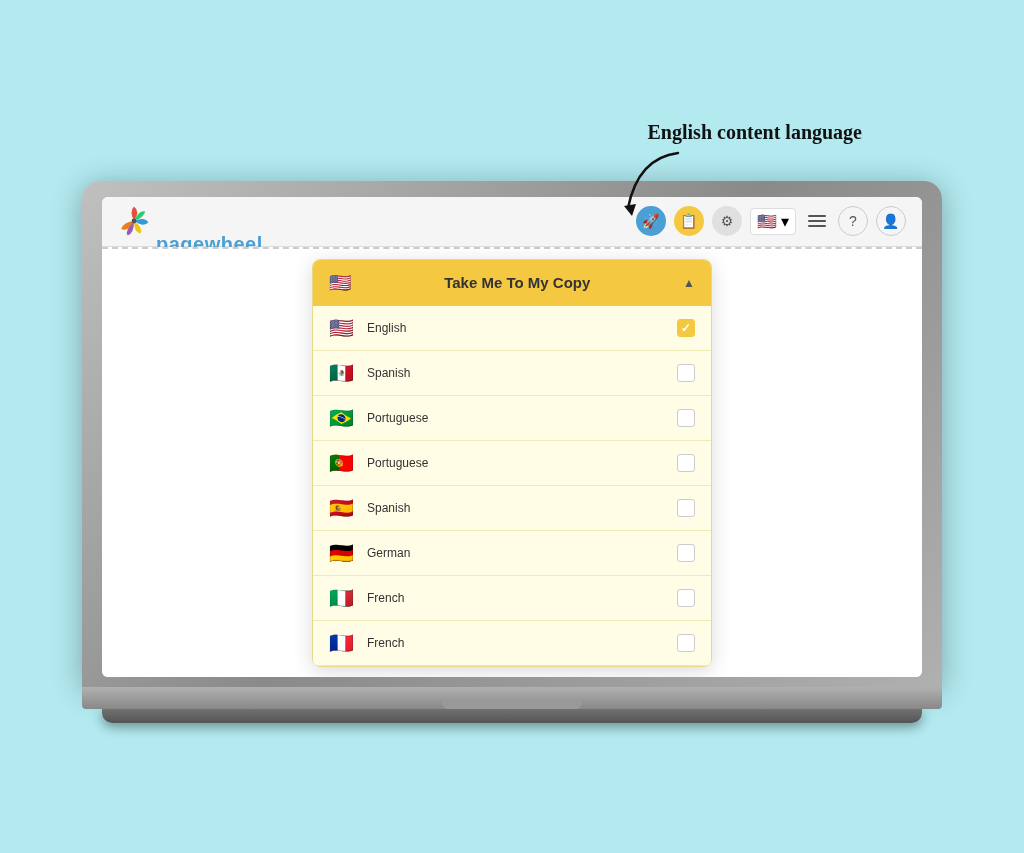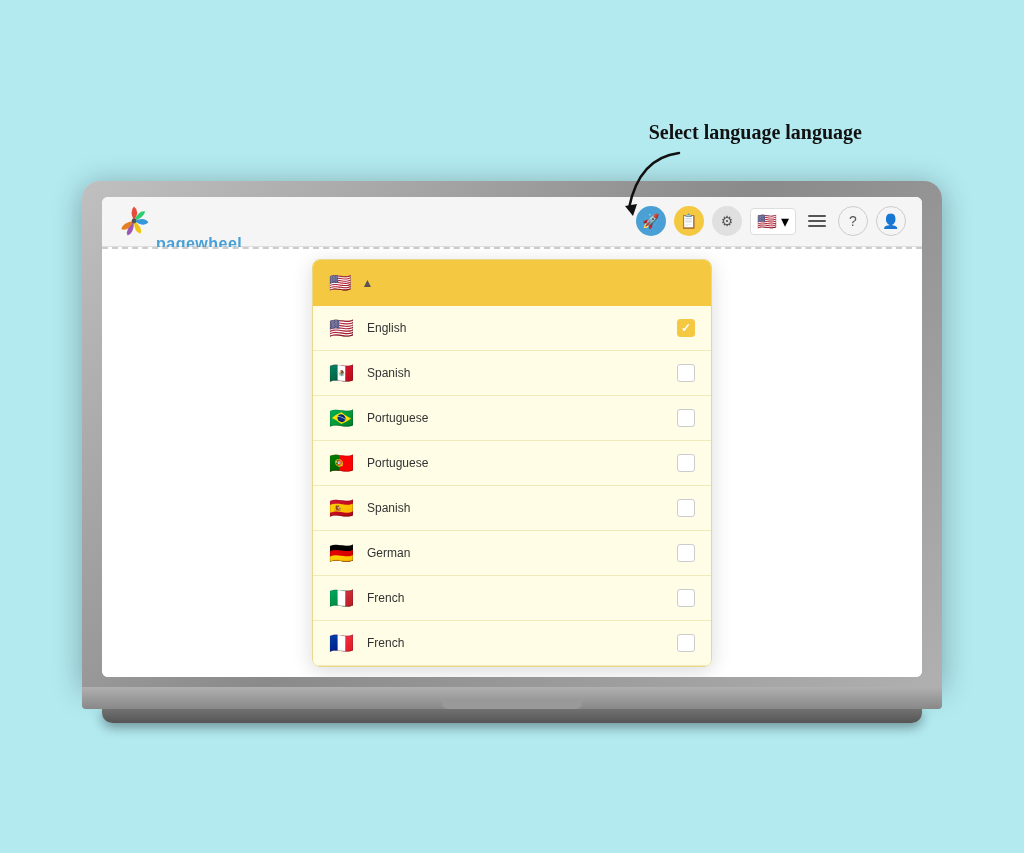--- a/index.html
+++ b/index.html
@@ -87,21 +87,21 @@
     }
 
     .logo-pinwheel {
       width: 32px;
       height: 32px;
     }
 
     .logo-text {
       color: #4a9fd4;
       font-weight: bold;
-      font-size: 16px;
+      font-size: 20px;
       letter-spacing: 0.5px;
       margin-top: 46px;
     }
 
     .nav-icons {
       display: flex;
       align-items: center;
       gap: 8px;
     }
 
@@ -285,21 +285,21 @@
     .arrow-svg {
       display: block;
     }
   </style>
 </head>
 <body>
 
 <div class="scene">
 
   <div class="annotation">
-    <span class="annotation-text">Select language language</span>
+    <span class="annotation-text">English content language</span>
     <svg class="annotation-arrow arrow-svg" width="80" height="70" viewBox="0 0 80 70">
       <path d="M 60 5 Q 20 10 10 60" stroke="#111" stroke-width="2.5" fill="none" stroke-linecap="round"></path>
       <polygon points="6,58 14,68 18,56" fill="#111"></polygon>
     </svg>
   </div>
 
   <div class="laptop">
     <div class="laptop-screen-bezel">
       <div class="laptop-screen-inner">
 
@@ -351,20 +351,21 @@
             </button>
           </div>
         </div>
 
         <div class="screen-content">
           <div class="dashed-top"></div>
 
           <div class="dropdown-panel">
             <div class="dropdown-header">
               <span class="dropdown-header-flag">🇺🇸</span>
+              <span class="dropdown-header-title">Take Me To My Copy</span>
               <span class="dropdown-header-chevron">▲</span>
             </div>
 
             <div class="language-list">
 
               <div class="language-item">
                 <span class="lang-flag">🇺🇸</span>
                 <span class="lang-name">English</span>
                 <div class="lang-checkbox checked"></div>
               </div>

